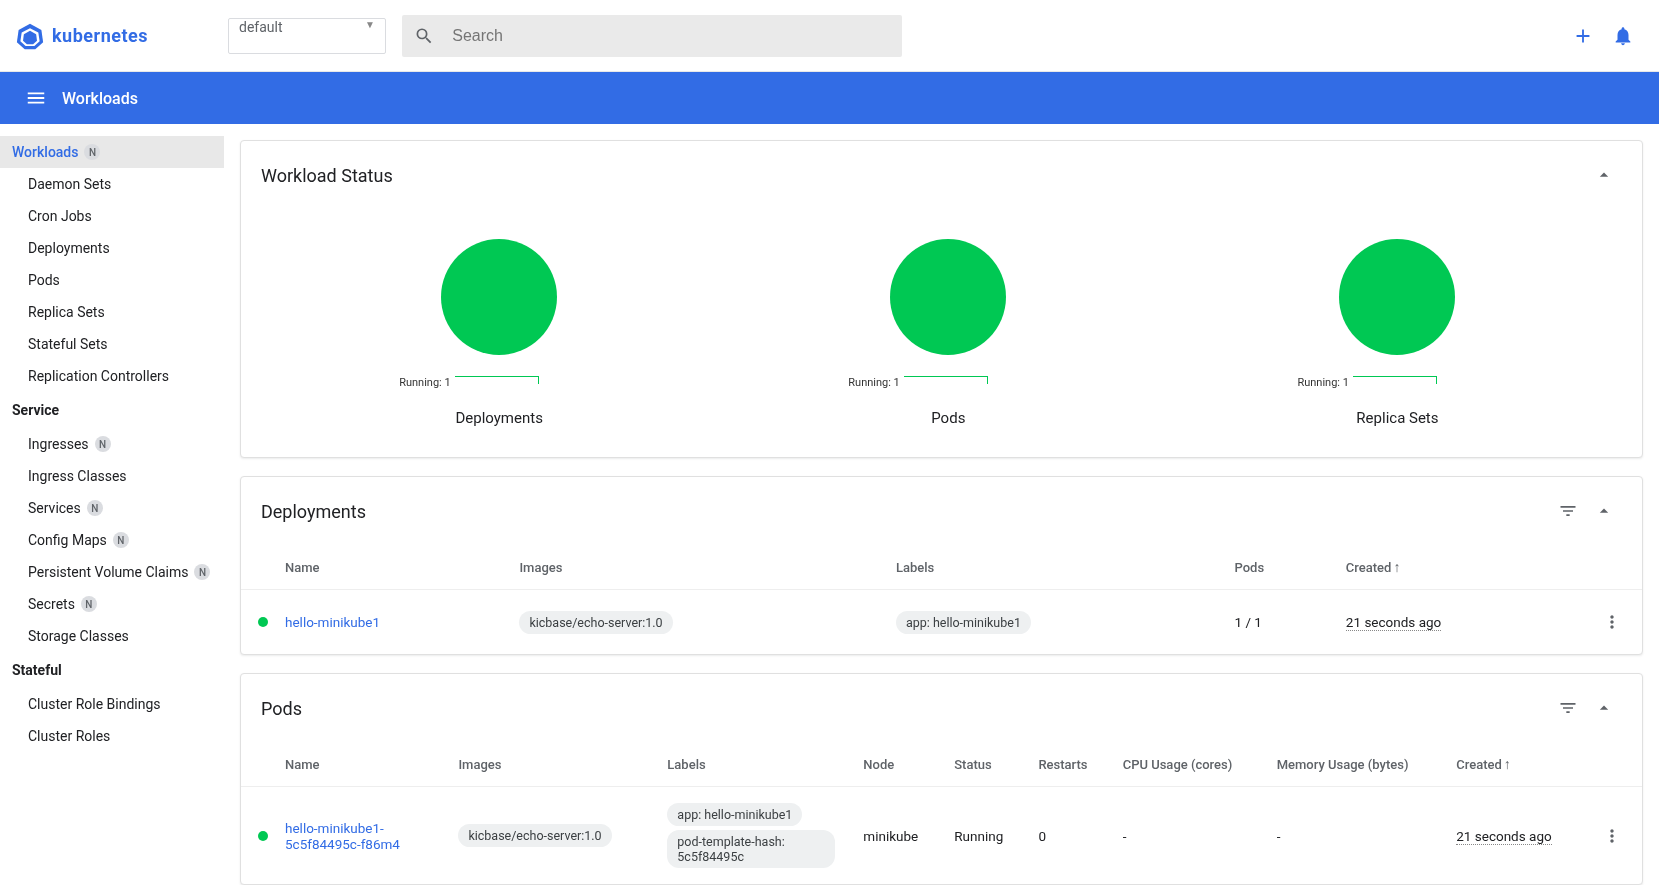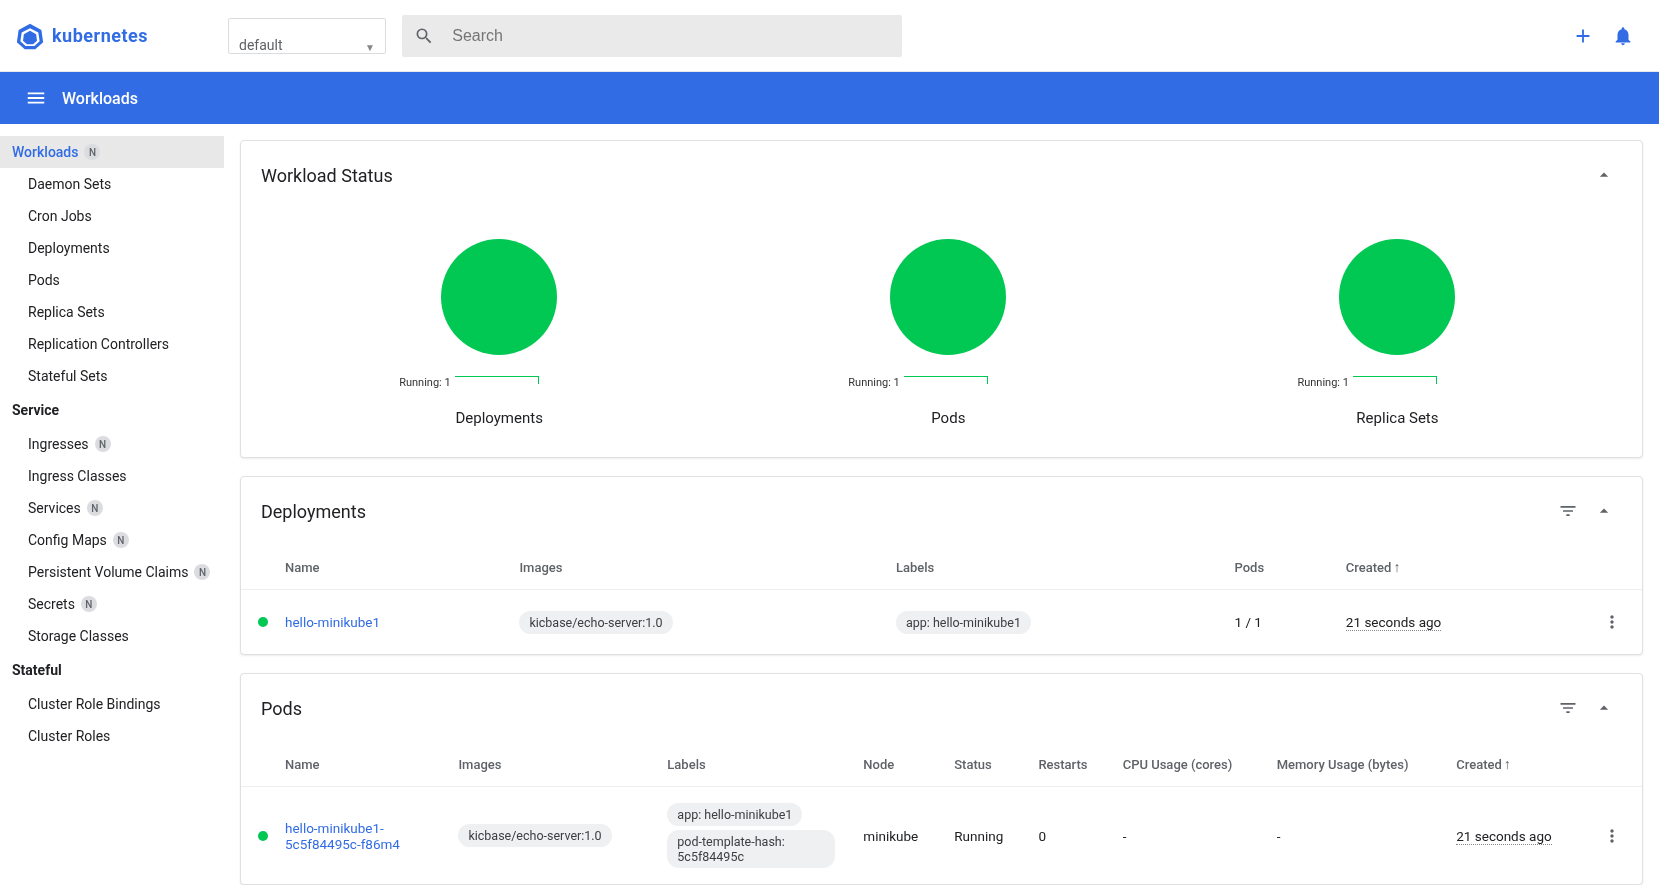--- a/index.html
+++ b/index.html
@@ -2,21 +2,21 @@
 <html><head>
 <meta charset="utf-8">
 <style>
 * { box-sizing: border-box; margin: 0; padding: 0; }
 body { font-family: Roboto, "Helvetica Neue", Arial, sans-serif; font-size: 14px; color: #202124; background: #fff; }
 
 
 .topbar { height: 72px; display: flex; align-items: center; padding: 0 16px; border-bottom: 1px solid #e8e8e8; background: #fff; }
 .logo { display: flex; align-items: center; font-weight: 700; color: #326ce5; font-size: 18px; letter-spacing: .5px; }
 .logo-icon { width: 28px; height: 28px; margin-right: 8px; }
-.ns-select { margin-left: 80px; width: 158px; height: 36px; border: 1px solid #dadce0; background: #fff; display: flex; align-items: flex-end; justify-content: space-between; padding: 0 10px; color: #5f6368; cursor: pointer; border-radius: 2px; }
+.ns-select { margin-left: 80px; width: 158px; height: 36px; border: 1px solid #dadce0; background: #fff; display: flex; align-items: flex-start; justify-content: space-between; padding: 0 10px; color: #5f6368; cursor: pointer; border-radius: 2px; }
 .ns-select .arrow { font-size: 10px; color: #888; }
 .searchbox { margin-left: 16px; flex: 0 0 500px; height: 42px; background: #eaeaea; display: flex; align-items: center; padding: 0 12px; border-radius: 2px; }
 .searchbox svg { color: #5f6368; margin-right: 18px; }
 .searchbox input { border: none; background: transparent; outline: none; font-size: 16px; color: #5f6368; width: 100%; }
 .topbar-spacer { flex: 1; }
 .topbar-btn { width: 40px; height: 40px; display: flex; align-items: center; justify-content: center; color: #326ce5; cursor: pointer; }
 
 
 .page-header { height: 52px; background: #326ce5; display: flex; align-items: center; padding: 0 16px; color: #fff; }
 .hamburger { width: 40px; height: 40px; display: flex; align-items: center; justify-content: center; cursor: pointer; margin-right: 6px; }
@@ -124,24 +124,24 @@
       <div class="sidebar-item">
         <span>Deployments</span>
       </div>
       <div class="sidebar-item">
         <span>Pods</span>
       </div>
       <div class="sidebar-item">
         <span>Replica Sets</span>
       </div>
       <div class="sidebar-item">
+        <span>Stateful Sets</span>
+      </div>
+      <div class="sidebar-item">
         <span>Replication Controllers</span>
-      </div>
-      <div class="sidebar-item">
-        <span>Stateful Sets</span>
       </div>
       <div class="sidebar-section-title">Service</div>
       <div class="sidebar-item">
         <span>Ingresses</span>
         <span class="badge-n">N</span>
       </div>
       <div class="sidebar-item">
         <span>Ingress Classes</span>
       </div>
       <div class="sidebar-item">

